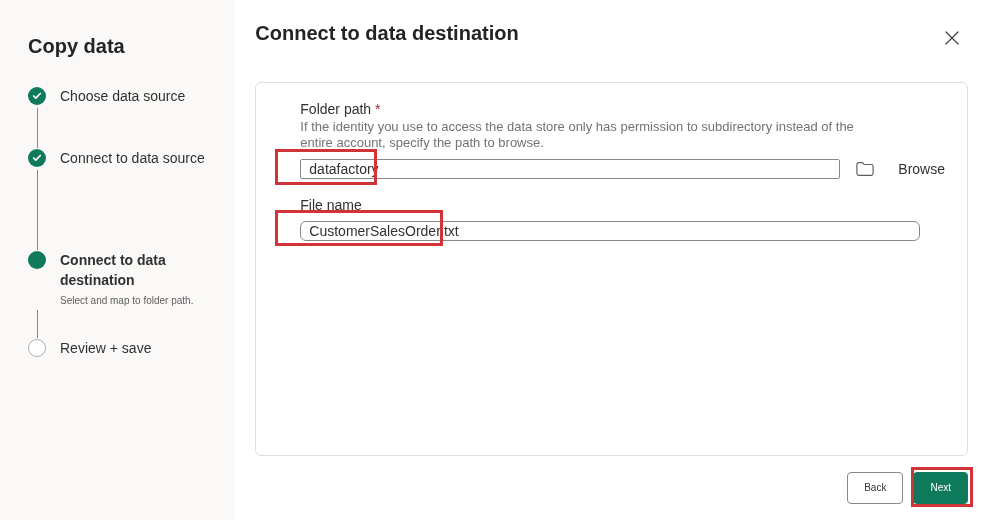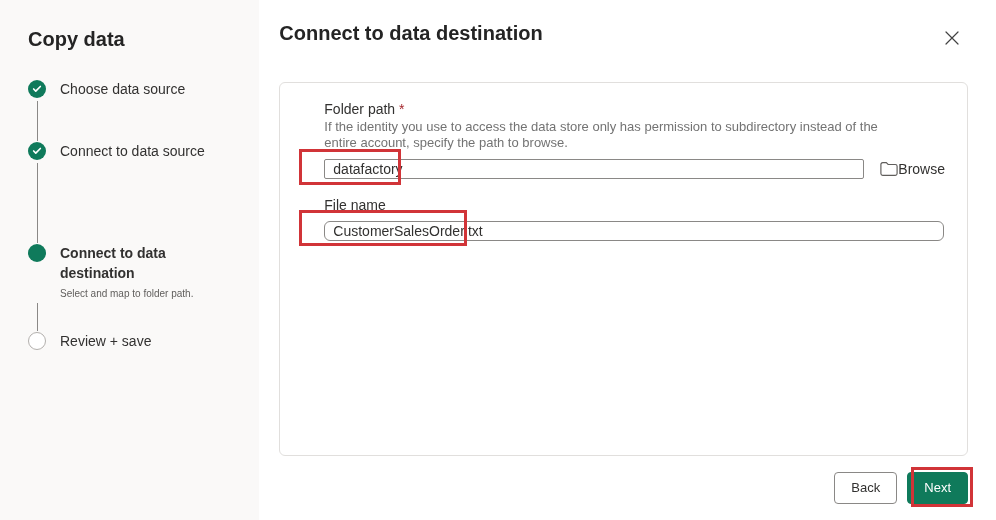--- a/index.html
+++ b/index.html
@@ -18,20 +18,21 @@
     width: 295px;
     height: 100%;
     background: #faf9f8;
     padding: 28px 18px 0 28px;
   }
   .sidebar h1 {
     font-size: 20px;
     font-weight: 600;
     margin-bottom: 28px;
     color: #242424;
+    margin-top: 7px;
   }
   .steps { list-style: none; }
   .step {
     position: relative;
     padding-left: 32px;
     min-height: 22px;
     margin-bottom: 0;
   }
   .step-bullet {
     position: absolute;
@@ -129,21 +130,21 @@
     padding: 0 8px;
     font-size: 14px;
     color: #323130;
     outline: none;
     font-family: inherit;
   }
   .text-input.wide { width: 620px; border-radius: 6px; }
   .browse-link {
     display: inline-flex;
     align-items: center;
-    gap: 0;
+    gap: 24px;
     font-size: 14px;
     color: #323130;
     cursor: pointer;
     background: none;
     border: none;
     padding: 0;
   }
   .browse-link svg { width: 18px; height: 16px; }
   .field-block { margin-top: 18px; }
   .highlight {
@@ -154,21 +155,21 @@
   .footer {
     display: flex;
     justify-content: flex-end;
     gap: 10px;
     padding-top: 16px;
   }
   .btn {
     height: 32px;
     padding: 0 16px;
     border-radius: 4px;
-    font-size: 13px;
+    font-size: 10px;
     font-family: inherit;
     cursor: pointer;
     line-height: 30px;
   }
   .btn-secondary {
     background: #fff;
     border: 1px solid #8a8886;
     color: #323130;
   }
   .btn-primary {

